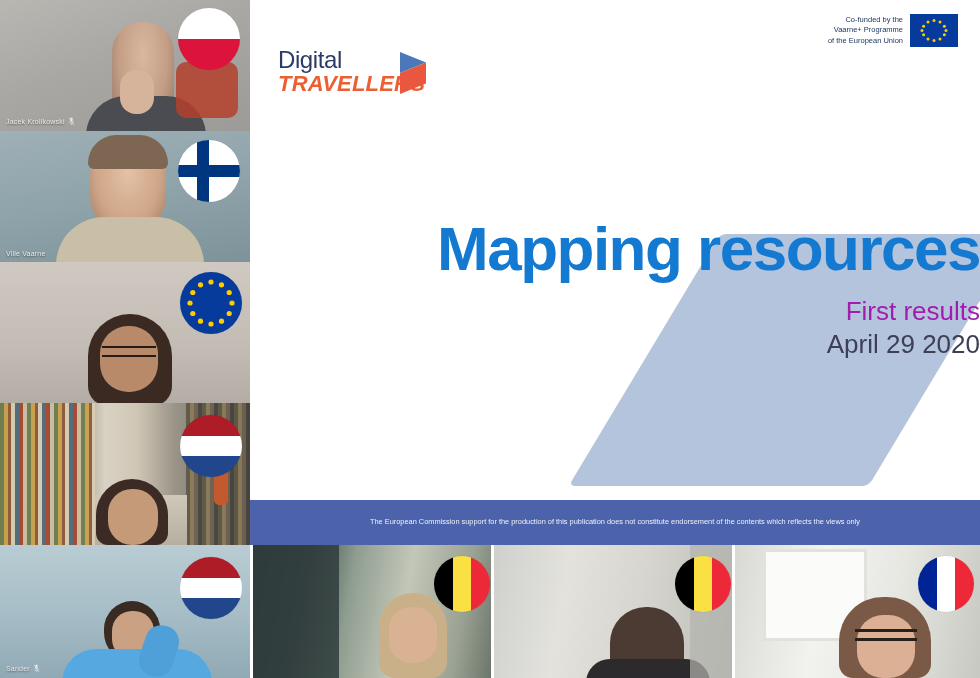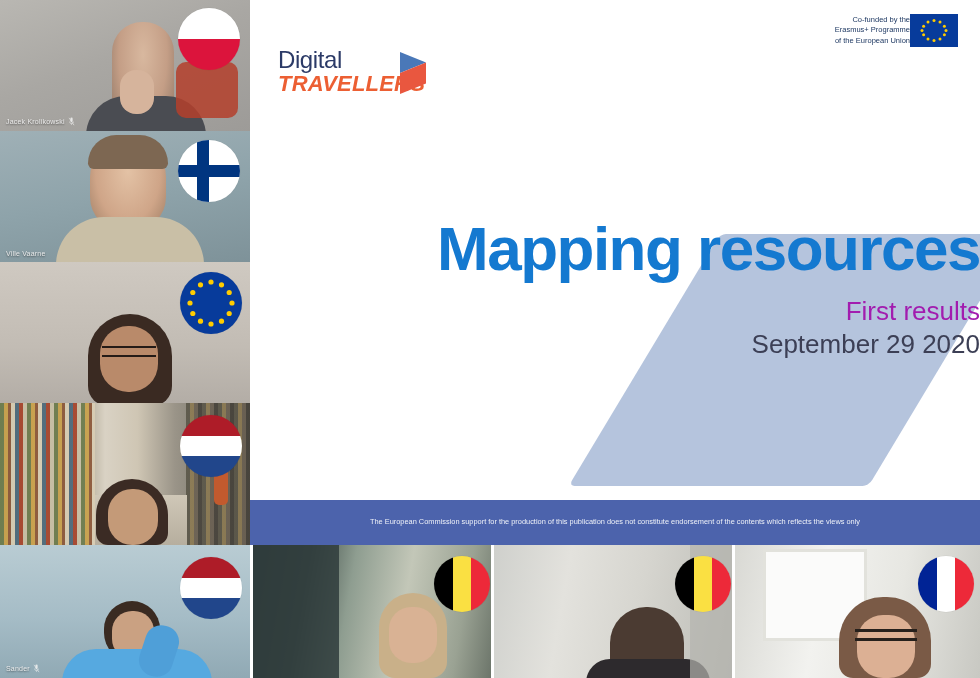--- a/index.html
+++ b/index.html
@@ -76,21 +76,21 @@
     font-style: italic; letter-spacing: 0.2px; line-height: 1.05;
   }
   .logo-mark {
     position: absolute; left: 122px; top: 4px;
     width: 32px; height: 42px;
   }
 
   
   #eu-fund {
     position: absolute; right: 22px; top: 14px;
-    display: flex; align-items: center; 
+    display: flex; align-items: center; gap: 7px;
   }
   #eu-fund .txt {
     text-align: right; font-size: 7.5px; line-height: 1.35;
     color: #18335e; white-space: nowrap;
   }
   .eu-flag-box {
     width: 48px; height: 33px; background: #073b9b;
     position: relative;
   }
 
@@ -279,21 +279,21 @@
         <svg viewBox="0 0 32 42" width="32" height="42">
           <path d="M0 0 L26 10.5 L0 21 Z" fill="#4a78b8"></path>
           <path d="M0 21 L26 10.5 L26 31.5 L0 42 Z" fill="#e9573f"></path>
         </svg>
       </div>
     </div>
 
     <div id="eu-fund">
       <div class="txt">
         <div>Co-funded by the</div>
-        <div>Erasmus+ Programme</div>
+        <div>Vaarne+ Programme</div>
         <div>of the European Union</div>
       </div>
       <div class="eu-flag-box">
         <svg viewBox="0 0 48 33" width="48" height="33" style="position:absolute;left:0;top:0;">
           <g fill="#ffcc00">
             <circle cx="24" cy="6.5" r="1.5"></circle>
               <circle cx="30" cy="7.9" r="1.5"></circle>
             <circle cx="34.4" cy="12.3" r="1.5"></circle>
               <circle cx="36" cy="16.5" r="1.5"></circle>
             <circle cx="34.4" cy="20.7" r="1.5"></circle>
@@ -305,21 +305,21 @@
             <circle cx="13.6" cy="12.3" r="1.5"></circle>
               <circle cx="18" cy="7.9" r="1.5"></circle>
           </g>
         </svg>
       </div>
     </div>
 
     <div id="title-block">
       <div id="main-title">Mapping resources</div>
       <div id="subtitle-1">First results</div>
-      <div id="subtitle-2">September 29 2020</div>
+      <div id="subtitle-2">April 29 2020</div>
     </div>
 
     <div id="disclaimer">
       <div>The European Commission support for the production of this publication does not constitute endorsement of the contents which reflects the views only</div>
     </div>
 
   </div>
 </div>
 
 </body></html>

